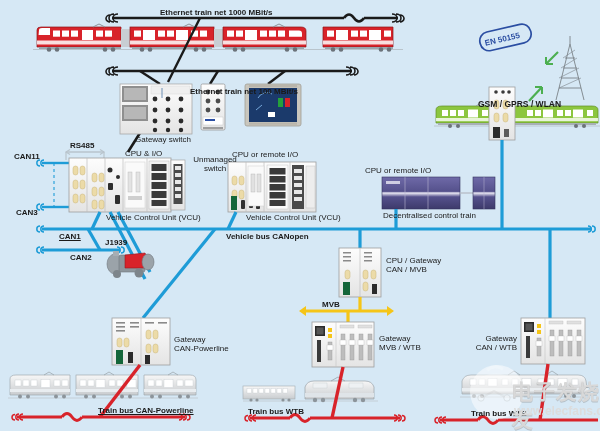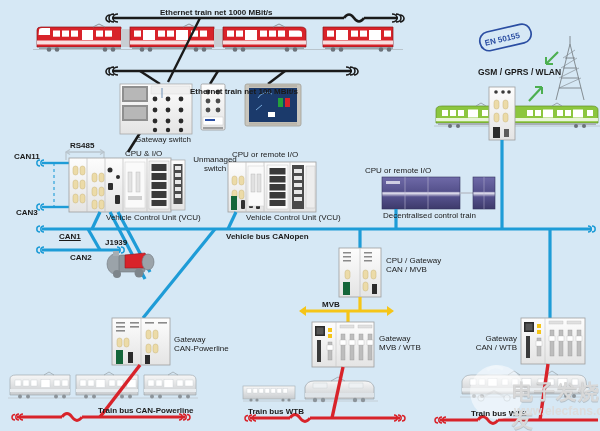--- a/index.html
+++ b/index.html
@@ -13,21 +13,21 @@
   #stage svg{position:absolute;left:0;top:0;}
   .lbl{
     position:absolute;
     font-family:"Liberation Sans", sans-serif;
     color:#1a1a1a;
     white-space:pre;
     line-height:1.15;
   }
   .bold{font-weight:bold;}
   .t8{font-size:8px;}
-  .t85{font-size:8.5px;}
+  .t85{font-size:8.5px;margin-top:32px;}
   .center{text-align:center;margin-top:24px;}
   #wm-cn{
     position:absolute;left:512px;top:378px;
     font-size:21px;font-weight:bold;color:#d8d8d8;
     font-family:"DejaVu Sans", sans-serif;letter-spacing:1px;
     text-shadow:0 1px 0 rgba(120,120,120,.35);
   }
   #wm-url{
     position:absolute;left:514px;top:404px;
     font-size:12px;font-weight:bold;color:#dcdcdc;
@@ -785,20 +785,20 @@
 CAN / MVB</div>
 
 <div class="lbl t8 bold" style="left:322px;top:300px;">MVB</div>
 
 <div class="lbl t8" style="left:379px;top:334px;white-space:pre-line;">Gateway
 MVB / WTB</div>
 
 <div class="lbl t8" style="left:462px;top:334px;white-space:pre-line;text-align:right;width:55px;">Gateway
 CAN / WTB</div>
 
-<div class="lbl t8 bold" style="left:98px;top:406px;">Train bus CAN-Powerline</div>
+<div class="lbl t8 bold" style="left:98px;top:406px;text-decoration:underline;">Train bus CAN-Powerline</div>
 <div class="lbl t8 bold" style="left:248px;top:407px;">Train bus WTB</div>
 <div class="lbl t8 bold" style="left:471px;top:409px;">Train bus WTB</div>
 
 <div id="wm-cn">电子发烧友</div>
 <div id="wm-url">www.elecfans.com</div>
 
 </div>
 
 </body></html>

